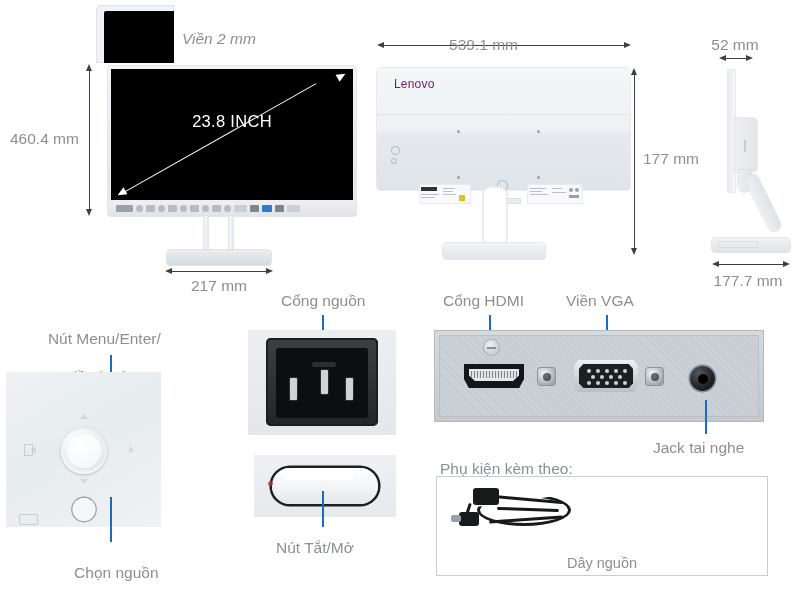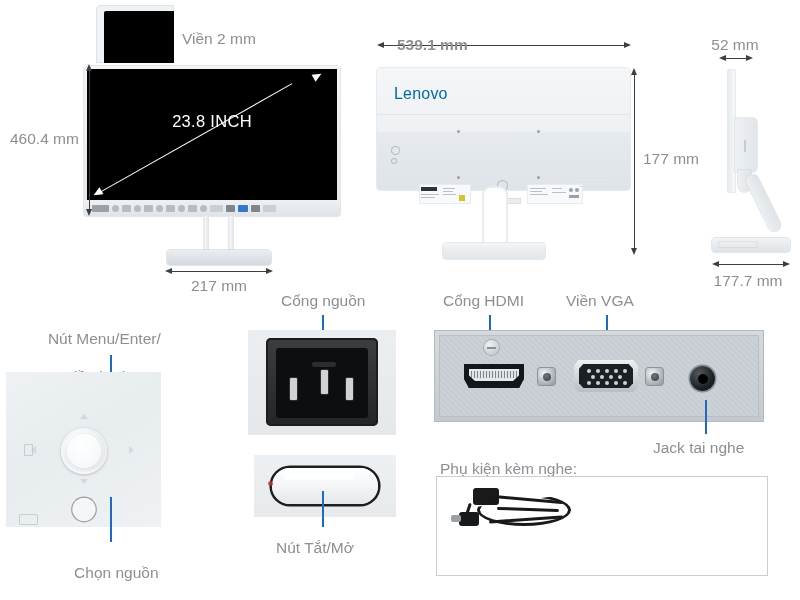--- a/index.html
+++ b/index.html
@@ -19,21 +19,21 @@
   .arrowline{position:absolute;background:#3d4043;}
   .arrowline.h{height:1px;}
   .arrowline.v{width:1px;}
   .ahead{position:absolute;width:0;height:0;}
   .ahead.l{border-top:3.5px solid transparent;border-bottom:3.5px solid transparent;border-right:7px solid #3d4043;}
   .ahead.r{border-top:3.5px solid transparent;border-bottom:3.5px solid transparent;border-left:7px solid #3d4043;}
   .ahead.u{border-left:3.5px solid transparent;border-right:3.5px solid transparent;border-bottom:7px solid #3d4043;}
   .ahead.d{border-left:3.5px solid transparent;border-right:3.5px solid transparent;border-top:7px solid #3d4043;}
 
   
-  #front-monitor{left:84px;top:66px;width:248px;height:150px;padding-left:8px;}
+  #front-monitor{left:108px;top:66px;width:248px;height:150px;}
   .panel-frame{position:absolute;inset:0;background:linear-gradient(180deg,#f2f4f6,#e3e7ea);
       border-radius:3px 3px 2px 2px;padding:3px 3px 0 3px;box-sizing:border-box;
       box-shadow:0 0 0 .5px #c8ced3;}
   .screen{position:absolute;left:3px;top:3px;right:3px;bottom:16px;background:#000;}
   .botbezel{position:absolute;left:0;right:0;bottom:0;height:16px;
       background:linear-gradient(180deg,#eef1f3,#dfe4e8);border-radius:0 0 3px 3px;}
   .screen-label{position:absolute;left:0;right:0;top:46px;text-align:center;color:#fff;
       font-size:16.5px;letter-spacing:.3px;}
   .diag{position:absolute;background:#fff;height:1.3px;transform-origin:0 0;}
   .dhead{position:absolute;width:0;height:0;
@@ -58,21 +58,21 @@
   #bezel-swatch{left:96px;top:5px;width:78px;height:58px;}
   .swatch-frame{position:absolute;inset:0;background:#f0f3f5;border-radius:5px 0 0 0;
       box-shadow:inset 0 0 0 .5px #cdd3d8;}
   .swatch-black{position:absolute;left:8px;top:6px;right:0;bottom:0;background:#000;border-radius:2px 0 0 0;}
 
   
   #back-monitor{left:377px;top:68px;width:253px;height:122px;}
   .back-shell{position:absolute;inset:0;background:linear-gradient(180deg,#f4f6f8 0%,#eef1f3 52%,#e6eaee 53%,#dfe4e8 100%);
       border-radius:3px;box-shadow:0 0 0 .5px #d2d7dc;}
   .back-seam{position:absolute;left:0;right:0;top:46px;height:1px;background:#e2e6ea;}
-  .lenovo{position:absolute;left:17px;top:17px;color:#0369a1;font-size:16px;letter-spacing:.2px;}
+  .lenovo{position:absolute;left:17px;top:9px;color:#701a75;font-size:12px;letter-spacing:.2px;}
   .vesa{position:absolute;width:3px;height:3px;border-radius:50%;background:#9aa1a8;}
   .ioslot{position:absolute;background:#e9edf0;box-shadow:inset 0 0 0 .5px #ccd2d7;border-radius:1px;}
   .sticker{position:absolute;background:#f7f9fa;box-shadow:inset 0 0 0 .5px #d9dee2;border-radius:1px;overflow:hidden;}
   .sline{position:absolute;height:1px;background:#b9c0c7;}
   .sblock{position:absolute;background:#9aa1a8;}
   .kensington{position:absolute;width:9px;height:9px;border-radius:50%;
       box-shadow:inset 0 0 0 1px #b4bbc2;}
   .vent{position:absolute;height:1px;background:#dde2e6;}
   .backneck{position:absolute;border:2.2px solid #e8ecef;border-radius:9px;background:#fff;}
   .base-back{position:absolute;background:linear-gradient(180deg,#f3f5f7,#e0e5e9);
@@ -176,21 +176,21 @@
   .wire2{position:absolute;background:#17191b;border-radius:2px;}
   .plug{position:absolute;background:#17191b;border-radius:2px;}
 </style>
 </head>
 <body>
 
 <div class="abs" id="bezel-swatch">
   <div class="swatch-frame"></div>
   <div class="swatch-black"></div>
 </div>
-<div class="abs lbl" style="left:182px;top:29px;">Viền 2 mm</div>
+<div class="abs lbl" style="left:182px;top:29px;font-style:italic;">Viền 2 mm</div>
 
 <div class="abs" id="front-monitor">
   <div class="panel-frame"></div>
   <div class="screen"></div>
 
   <div class="diag" style="left:12px;top:128px;width:225px;transform:rotate(-29.5deg);"></div>
   <div class="dhead" style="left:9px;top:123px;border-right:9px solid #fff;transform:rotate(-29.5deg);"></div>
   <div class="dhead" style="left:229px;top:6px;border-left:9px solid #fff;transform:rotate(-29.5deg);"></div>
   <div class="screen-label">23.8 INCH</div>
   <div class="botbezel">
@@ -263,21 +263,21 @@
   <div class="ioslot" style="left:108px;top:130px;width:36px;height:6px;"></div>
   <div class="kensington" style="left:120px;top:112px;width:11px;height:11px;"></div>
 </div>
 
 <div class="backneck abs" style="left:482px;top:186px;width:22px;height:58px;"></div>
 <div class="base-back abs" style="left:443px;top:243px;width:102px;height:16px;"></div>
 
 <div class="arrowline h abs" style="left:383px;top:45px;width:242px;"></div>
 <div class="ahead l abs" style="left:377px;top:41.5px;"></div>
 <div class="ahead r abs" style="left:624px;top:41.5px;"></div>
-<div class="abs dim" style="left:397px;top:36px;width:253px;font-weight:bold;">539.1 mm</div>
+<div class="abs dim" style="left:357px;top:36px;width:253px;text-align:center;">539.1 mm</div>
 
 <div class="arrowline v abs" style="left:634px;top:74px;height:178px;"></div>
 <div class="ahead u abs" style="left:630.5px;top:68px;"></div>
 <div class="ahead d abs" style="left:630.5px;top:248px;"></div>
 <div class="abs dim" style="left:643px;top:150px;">177 mm</div>
 
 <div class="abs" id="side-monitor">
   <div class="side-panel" style="left:28px;top:0;width:7px;height:122px;"></div>
   <div class="side-hump" style="left:35px;top:48px;width:22px;height:54px;"></div>
   <div class="abs" style="left:44px;top:70px;width:2px;height:12px;background:#c6ccd1;"></div>
@@ -376,30 +376,31 @@
 <div class="lead v" style="left:705px;top:400px;height:34px;"></div>
 <div class="abs lbl" style="left:653px;top:438px;">Jack tai nghe</div>
 
 <div class="abs" id="power-button">
   <div class="pbtn"></div>
   <div class="pled"></div>
 </div>
 <div class="lead v" style="left:322px;top:491px;height:36px;"></div>
 <div class="abs lbl" style="left:276px;top:538px;">Nút Tắt/Mở</div>
 
-<div class="abs lbl" style="left:440px;top:459px;">Phụ kiện kèm nghe:</div>
+<div class="abs lbl" style="left:440px;top:459px;">Phụ kiện kèm theo:</div>
 <div class="abs" id="accessory-box">
 
   <div class="acc-cell">
     <div class="acc-art">
       <div class="plug" style="left:36px;top:6px;width:26px;height:17px;border-radius:3px;"></div>
       <div class="plug" style="left:22px;top:30px;width:20px;height:14px;border-radius:3px;"></div>
       <div class="plug" style="left:14px;top:33px;width:10px;height:7px;background:#9aa0a6;border-radius:2px;"></div>
       <div class="wire2" style="left:30px;top:21px;width:3px;height:12px;transform:rotate(18deg);"></div>
       <div class="wire" style="left:40px;top:12px;width:88px;height:26px;border-radius:50%;border-width:3px;clip-path:polygon(0 40%,100% 0,100% 100%,0 100%);"></div>
       <div class="wire2" style="left:56px;top:16px;width:70px;height:3px;transform:rotate(5deg);border-radius:2px;"></div>
       <div class="wire2" style="left:52px;top:36px;width:74px;height:3px;transform:rotate(-4deg);border-radius:2px;"></div>
       <div class="wire2" style="left:60px;top:26px;width:62px;height:3px;transform:rotate(2deg);border-radius:2px;"></div>
     </div>
+    <div class="acc-cap">Dây nguồn</div>
   </div>
 
 
 </div>
 
 </body></html>

